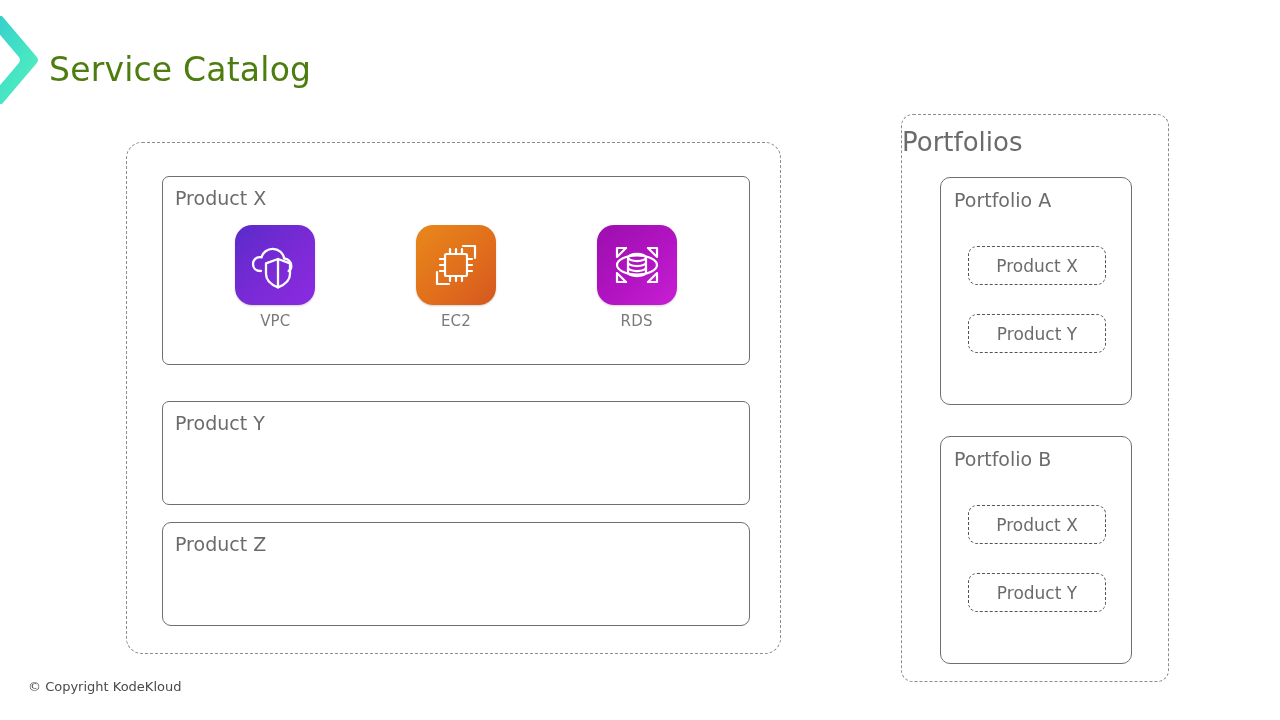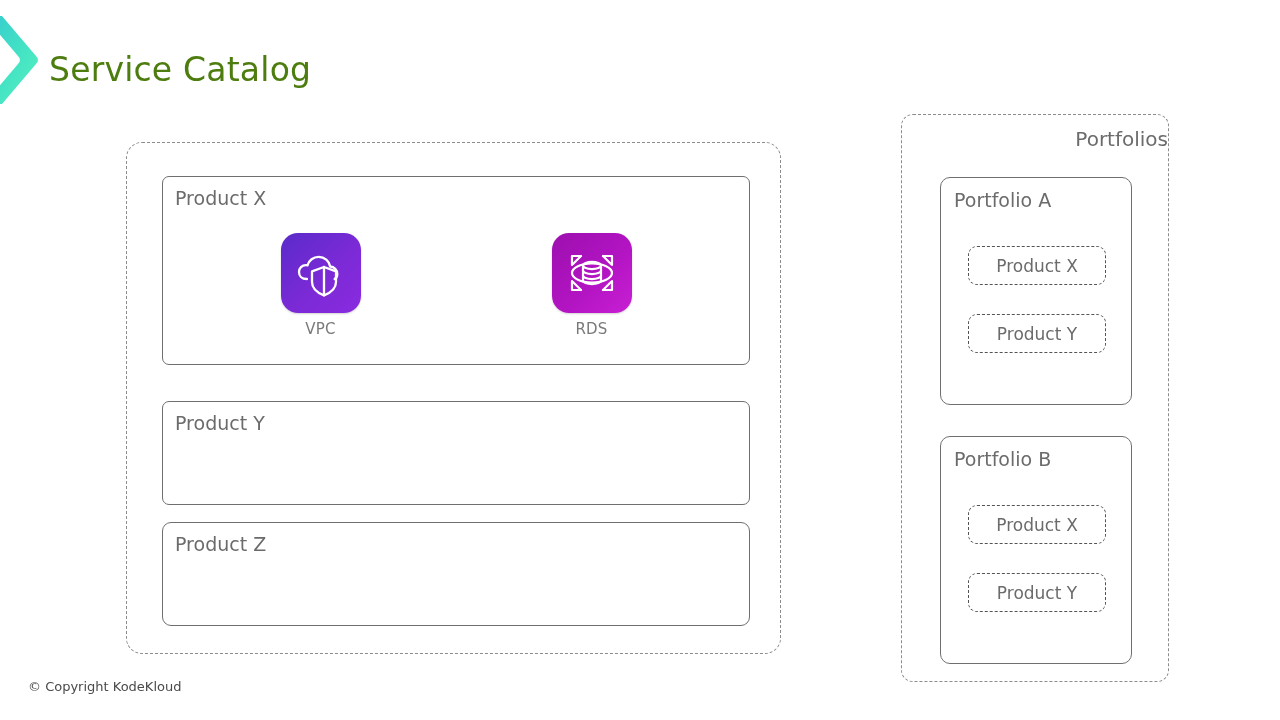--- a/index.html
+++ b/index.html
@@ -67,21 +67,21 @@
     font-size: 19px;
     color: #6b6b6b;
     font-weight: 400;
     white-space: nowrap;
   }
 
   
   .service-row {
     position: absolute;
     left: 0;
-    top: 56px;
+    top: 48px;
     width: 100%;
     display: flex;
     justify-content: space-around;
     align-items: flex-start;
     padding: 0 22px;
     box-sizing: border-box;
   }
   .service {
     width: 110px;
     display: flex;
@@ -119,22 +119,22 @@
     height: 568px;
     border: 1.6px dashed #8c8c8c;
     border-radius: 12px;
     box-sizing: border-box;
   }
   .portfolios-title {
     position: absolute;
     top: 12px;
     left: 0;
     width: 100%;
-    text-align: right;
-    font-size: 20px;
+    text-align: left;
+    font-size: 26px;
     color: #6b6b6b;
   }
   .portfolio-card {
     position: absolute;
     left: 38px;
     width: 192px;
     height: 228px;
     border: 1.3px solid #6f6f6f;
     border-radius: 10px;
     box-sizing: border-box;
@@ -210,20 +210,34 @@
                      C15.8 15.4 20.3 11.8 25.7 11.8 C31.5 11.8 36.3 16 37.2 21.5
                      C41.2 21.8 44.3 25 44.3 29 C44.3 31.4 43.1 33.2 41.6 34"></path>
             <path d="M31 22 L43 26.4 L43 37 C43 43.6 37.6 47.8 31 50.4
                      C24.4 47.8 19 43.6 19 37 L19 26.4 Z"></path>
             <path d="M31 22 L31 50.4"></path>
           </svg>
         </div>
         <div class="service-label">VPC</div>
       </div>
 
+      <div class="service">
+        <div class="service-tile tile-ec2">
+          <svg width="56" height="56" viewBox="0 0 56 56" fill="none" stroke="#ffffff" stroke-width="2.2" stroke-linecap="round" stroke-linejoin="round">
+            <polyline points="35,9 47,9 47,21"></polyline>
+            <polyline points="21,47 9,47 9,35"></polyline>
+            <rect x="17" y="17" width="22" height="22" rx="1.5"></rect>
+            <path d="M22 17 L22 12 M28 17 L28 12 M34 17 L34 12"></path>
+            <path d="M22 39 L22 44 M28 39 L28 44 M34 39 L34 44"></path>
+            <path d="M17 22 L12 22 M17 28 L12 28 M17 34 L12 34"></path>
+            <path d="M39 22 L44 22 M39 28 L44 28 M39 34 L44 34"></path>
+          </svg>
+        </div>
+        <div class="service-label">EC2</div>
+      </div>
 
       <div class="service">
         <div class="service-tile tile-rds">
           <svg width="56" height="56" viewBox="0 0 56 56" fill="none" stroke="#ffffff" stroke-width="2.2" stroke-linecap="round" stroke-linejoin="round">
             <ellipse cx="28" cy="28" rx="20" ry="9.5"></ellipse>
             <ellipse cx="28" cy="20.5" rx="9" ry="3.6" fill="none"></ellipse>
             <path d="M19 20.5 L19 35.5 C19 37.5 23 39.1 28 39.1 C33 39.1 37 37.5 37 35.5 L37 20.5"></path>
             <path d="M19 25.5 C19 27.5 23 29.1 28 29.1 C33 29.1 37 27.5 37 25.5"></path>
             <path d="M19 30.5 C19 32.5 23 34.1 28 34.1 C33 34.1 37 32.5 37 30.5"></path>
             <path d="M17 11 L8 11 L8 20"></path>

